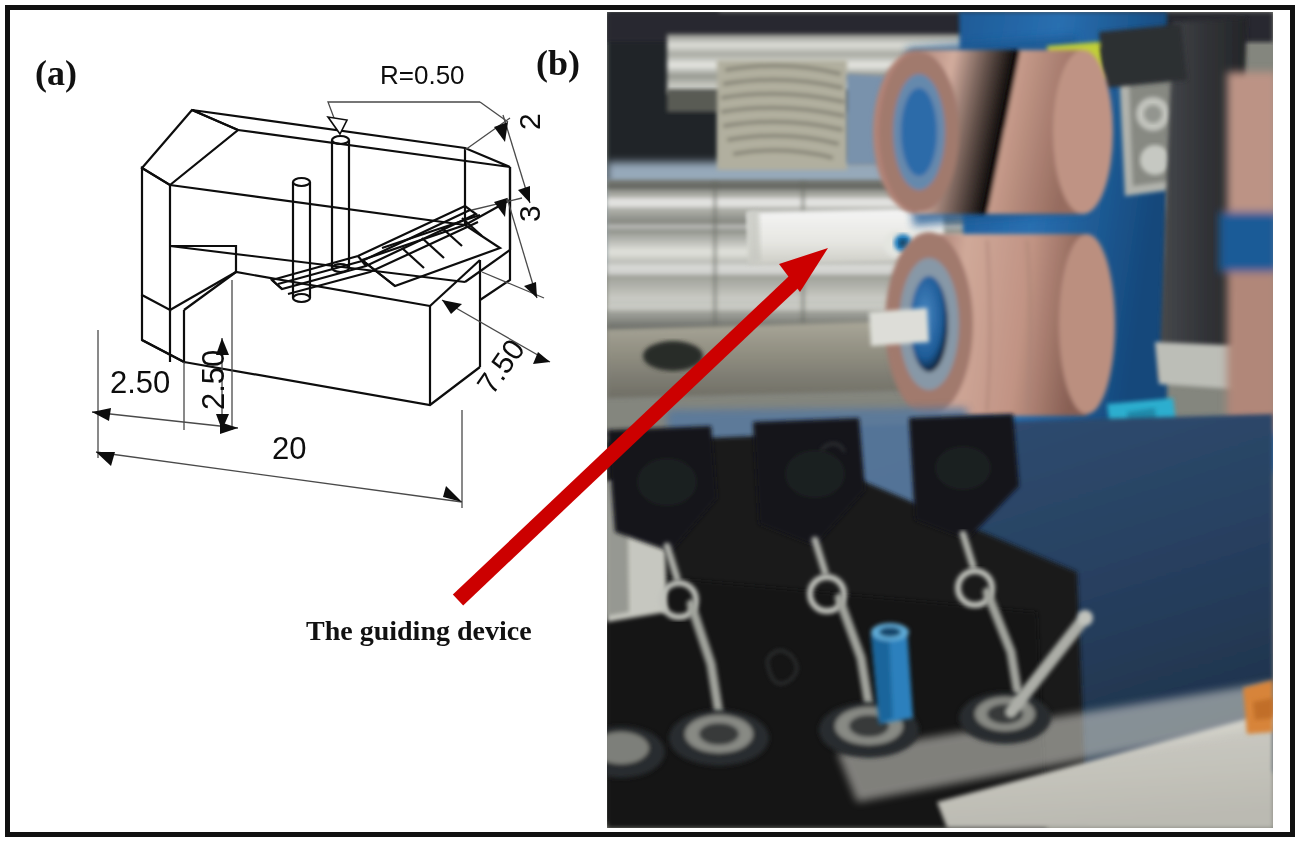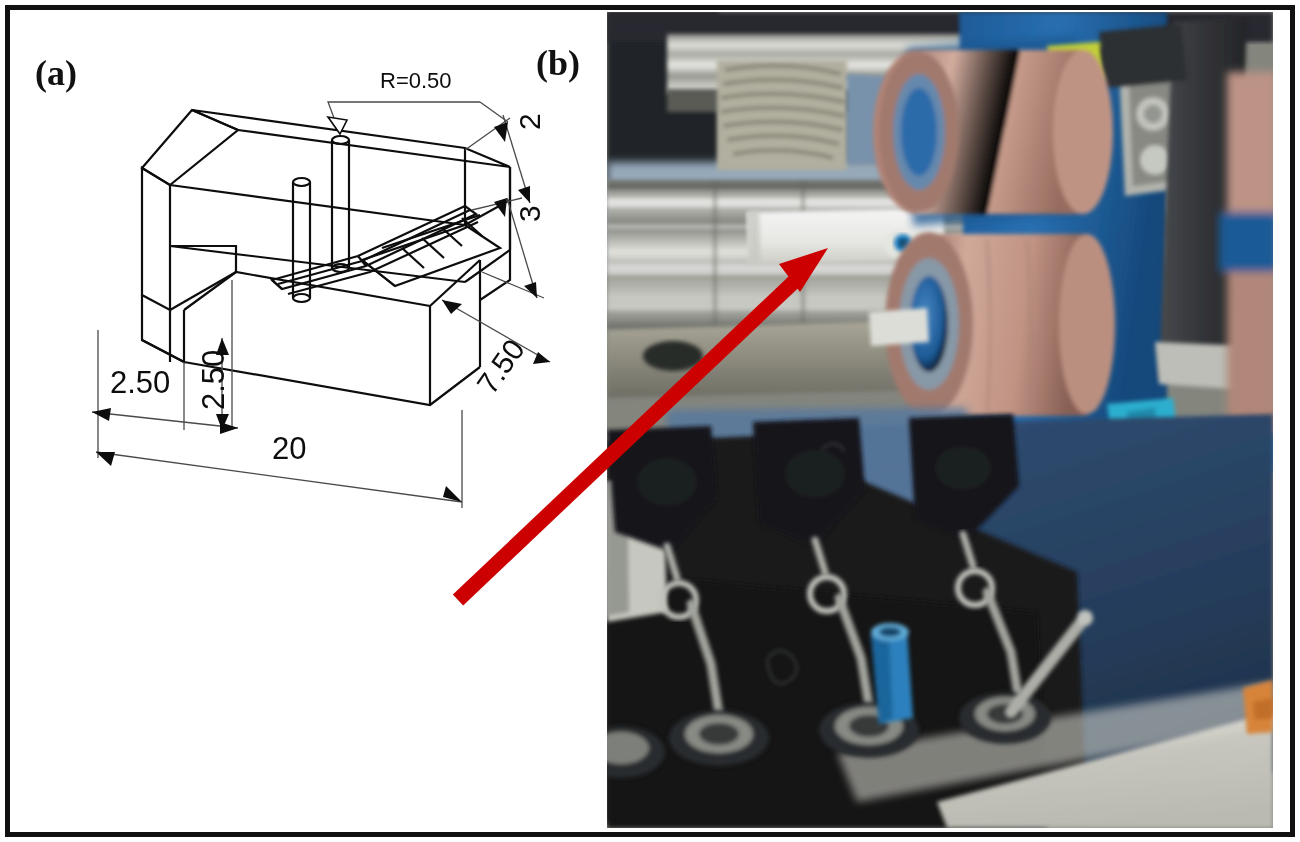--- a/index.html
+++ b/index.html
@@ -47,21 +47,21 @@
 
   
   .dim{
     position:absolute;
     font-family:"Liberation Sans", sans-serif;
     font-size:31px;
     color:#0d0d0d;
     white-space:nowrap;
     line-height:1;
   }
-  #dim-r{left:370px;top:60px;font-size:22px;}
+  #dim-r{left:370px;top:52px;font-size:26px;}
   #dim-2{left:505px;top:120px;transform:rotate(-90deg);transform-origin:left top;font-size:30px;}
   #dim-3{left:505px;top:212px;transform:rotate(-90deg);transform-origin:left top;font-size:30px;}
   #dim-750{left:462px;top:372px;transform:rotate(-55deg);transform-origin:left top;font-size:30px;}
   #dim-250h{left:100px;top:357px;font-size:31px;}
   #dim-250v{left:188px;top:400px;transform:rotate(-90deg);transform-origin:left top;font-size:31px;}
   #dim-20{left:262px;top:423px;font-size:31px;text-align:right;}
 
   .caption{
     position:absolute;
     left:296px;top:605px;
@@ -215,20 +215,21 @@
     <div class="panel-label" id="label-a">(a)</div>
 
     <div class="dim" id="dim-r">R=0.50</div>
     <div class="dim" id="dim-2">2</div>
     <div class="dim" id="dim-3">3</div>
     <div class="dim" id="dim-750">7.50</div>
     <div class="dim" id="dim-250h">2.50</div>
     <div class="dim" id="dim-250v">2.50</div>
     <div class="dim" id="dim-20">20</div>
 
+    <div class="caption">The guiding device</div>
   </div>
 
   <div class="panel-b">
     <svg class="photo" viewBox="0 0 666 816" preserveAspectRatio="none">
       <defs>
         <linearGradient id="gSteelH" x1="0" y1="0" x2="0" y2="1">
           <stop offset="0%" stop-color="#8e9089"></stop>
           <stop offset="18%" stop-color="#e9eae4"></stop>
           <stop offset="34%" stop-color="#aeb0a8"></stop>
           <stop offset="52%" stop-color="#f2f3ee"></stop>

